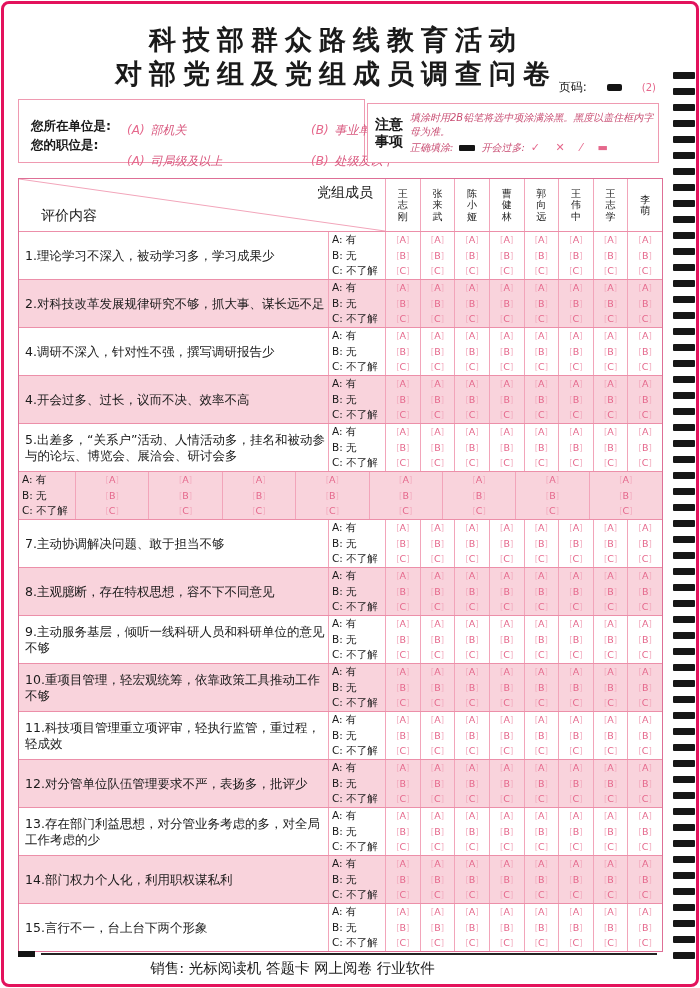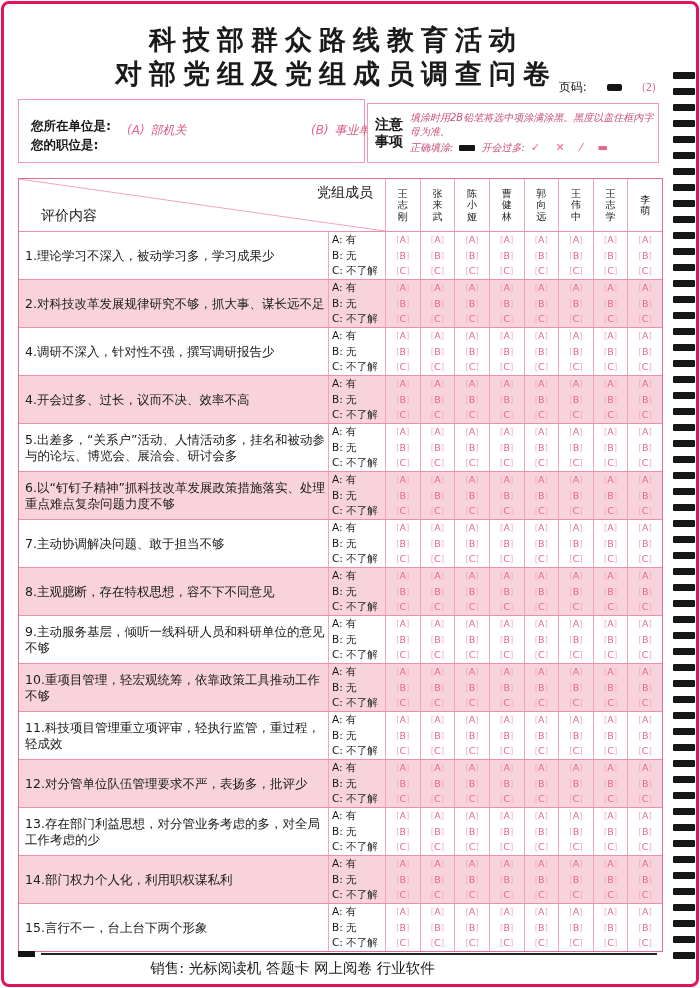--- a/index.html
+++ b/index.html
@@ -76,20 +76,28 @@
     <div class="q q1">您所在单位是:</div>
     <div class="optrow r1">
       <span class="op">
         <span class="key">(A)</span><span>部机关</span>
       </span>
       <span class="op">
         <span class="key">(B)</span><span>事业单位</span>
       </span>
     </div>
     <div class="q q2">您的职位是:</div>
+    <div class="optrow r2">
+      <span class="op">
+        <span class="key">(A)</span><span>司局级及以上</span>
+      </span>
+      <span class="op">
+        <span class="key">(B)</span><span>处级及以下</span>
+      </span>
+    </div>
   </div>
 
   <div class="hbox box-notice">
     <div class="notice-label">
       <div>注意</div>
       <div>事项</div>
     </div>
     <div class="notice-body">
       <div>填涂时用2B铅笔将选中项涂满涂黑。黑度以盖住框内字母为准。</div>
       <div class="notice-fill">
@@ -413,23 +421,20 @@
             <div class="bl"><span class="bk">[</span>B<span class="bk">]</span></div>
             <div class="bl"><span class="bk">[</span>C<span class="bk">]</span></div>
           </div>
           <div class="bcell">
             <div class="bl"><span class="bk">[</span>A<span class="bk">]</span></div>
             <div class="bl"><span class="bk">[</span>B<span class="bk">]</span></div>
             <div class="bl"><span class="bk">[</span>C<span class="bk">]</span></div>
           </div>
         </div>
         <div class="row pink">
-          <div class="qcell">
-            <span>6.以“钉钉子精神”抓科技改革发展政策措施落实、处理重点难点复杂问题力度不够</span>
-          </div>
           <div class="ocell">
             <div>A: 有</div>
             <div>B: 无</div>
             <div>C: 不了解</div>
           </div>
           <div class="bcell">
             <div class="bl"><span class="bk">[</span>A<span class="bk">]</span></div>
             <div class="bl"><span class="bk">[</span>B<span class="bk">]</span></div>
             <div class="bl"><span class="bk">[</span>C<span class="bk">]</span></div>
           </div>

